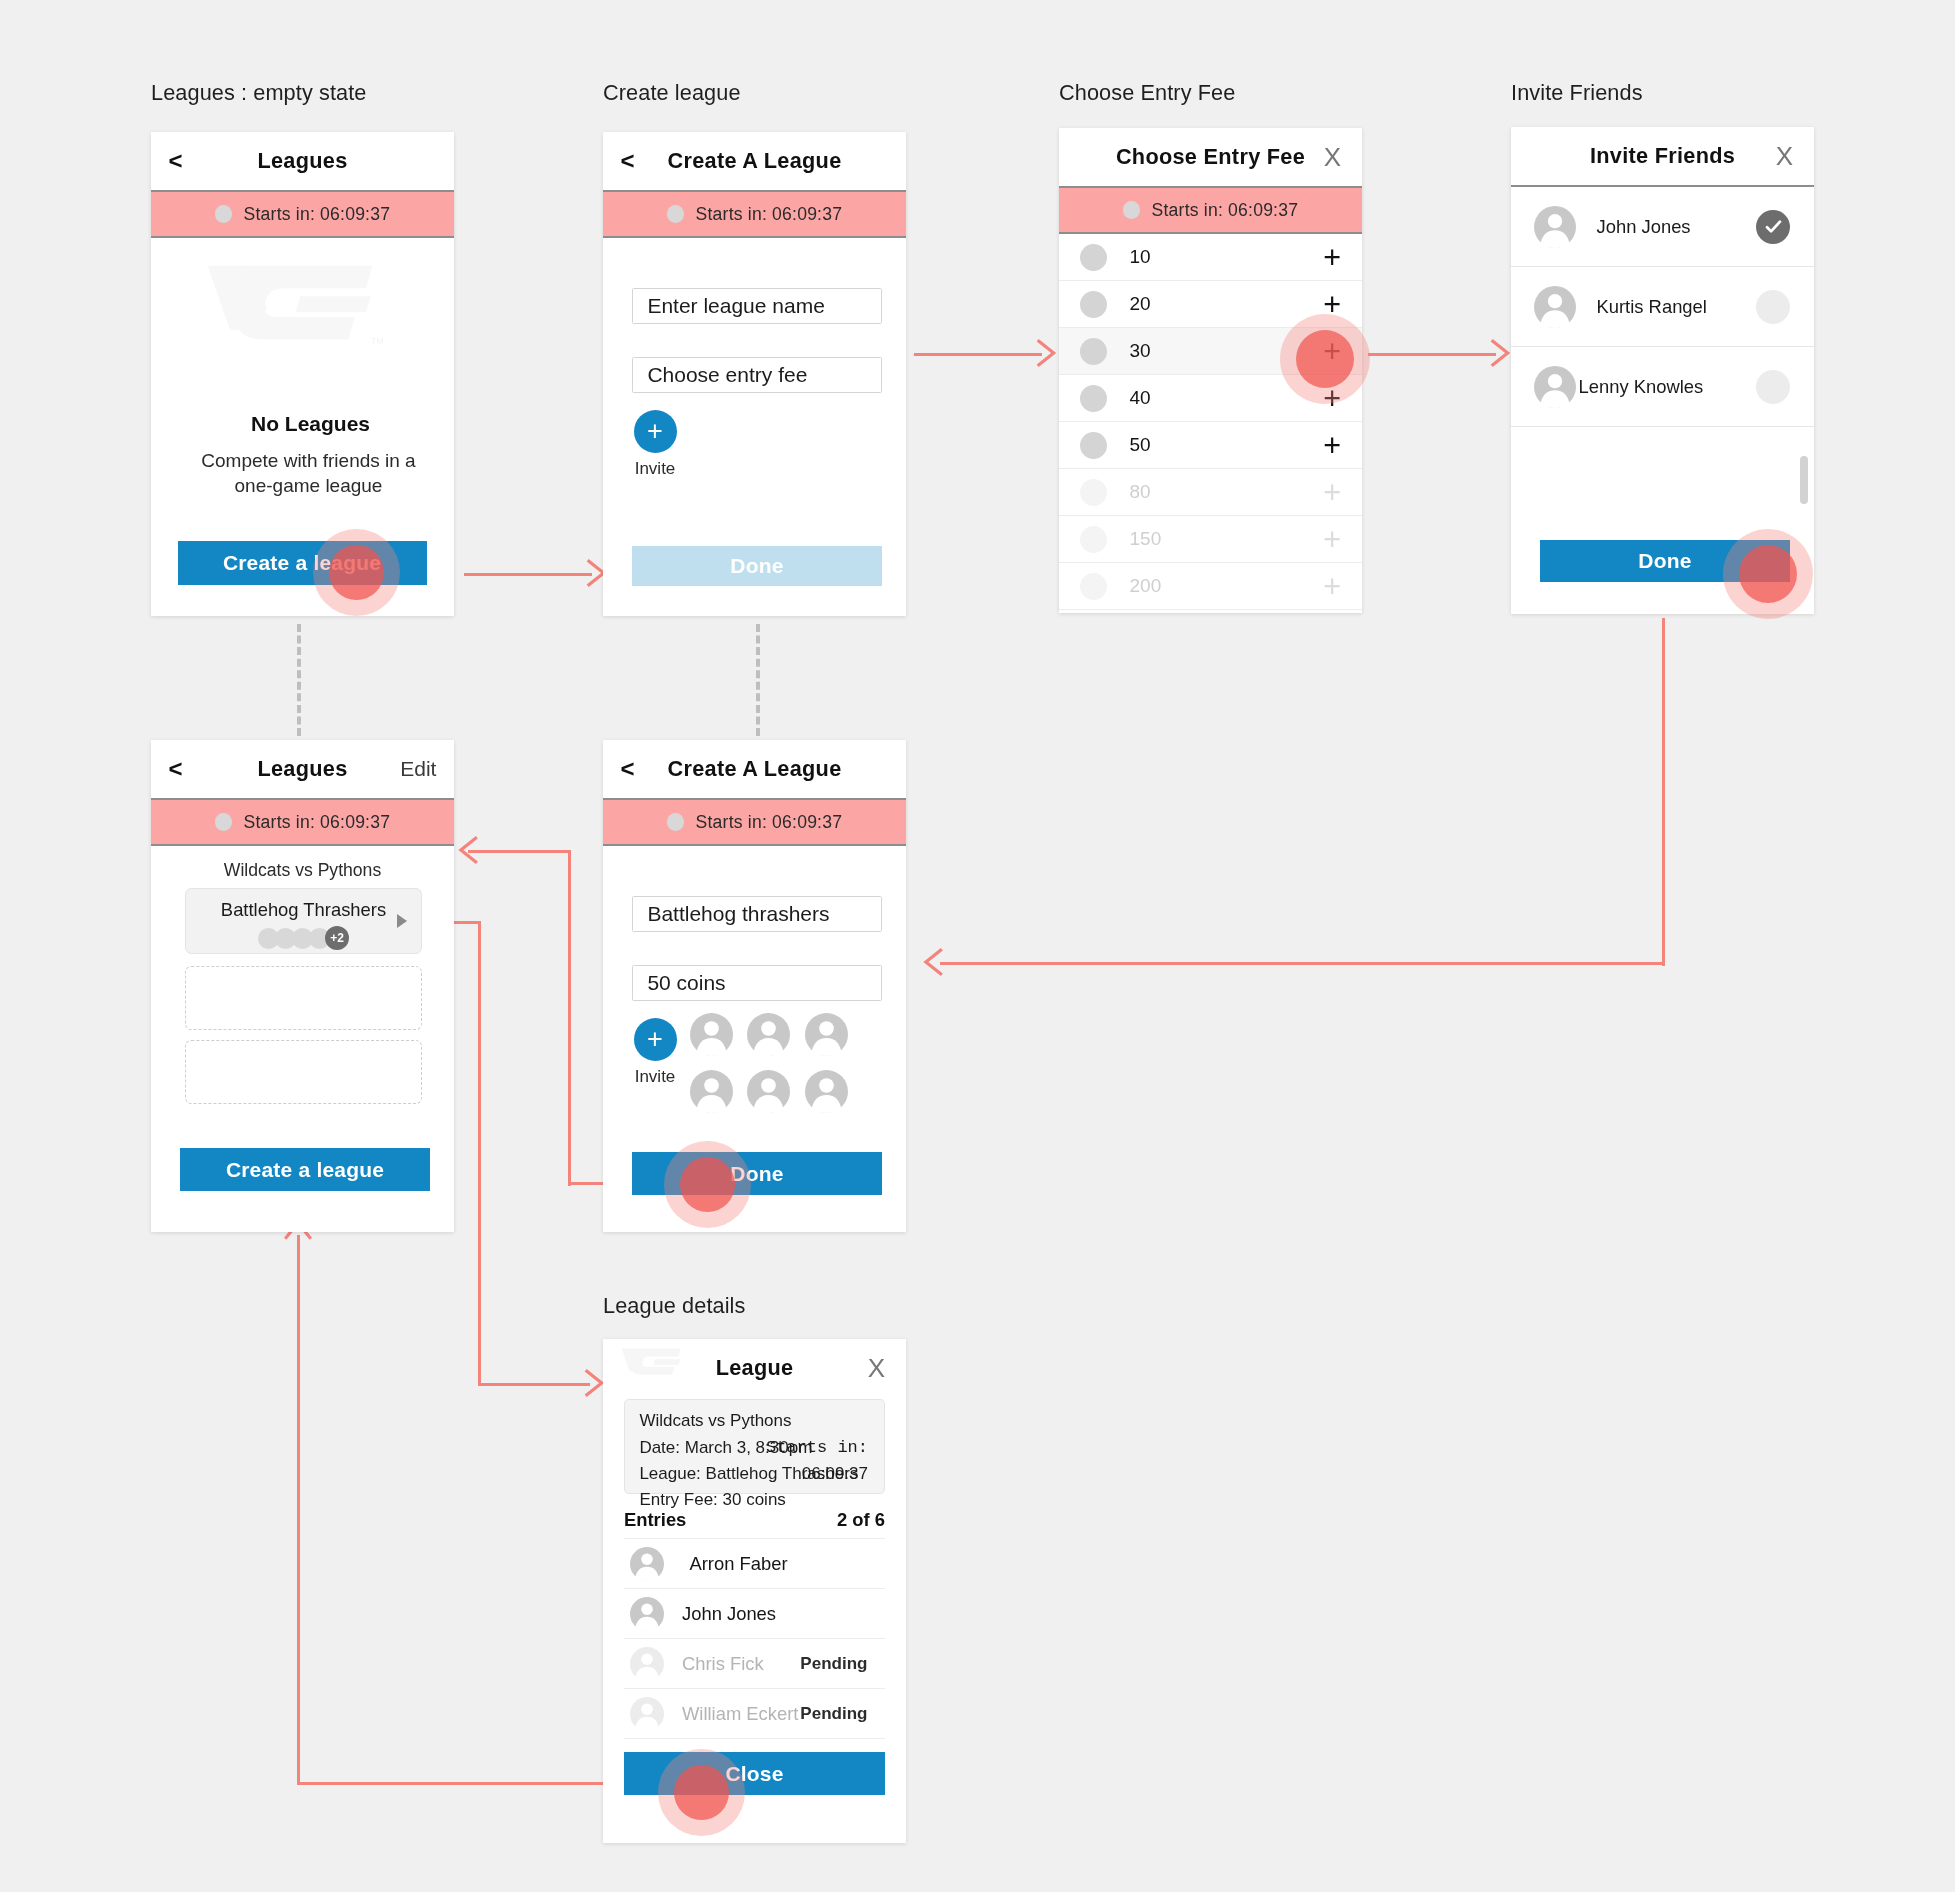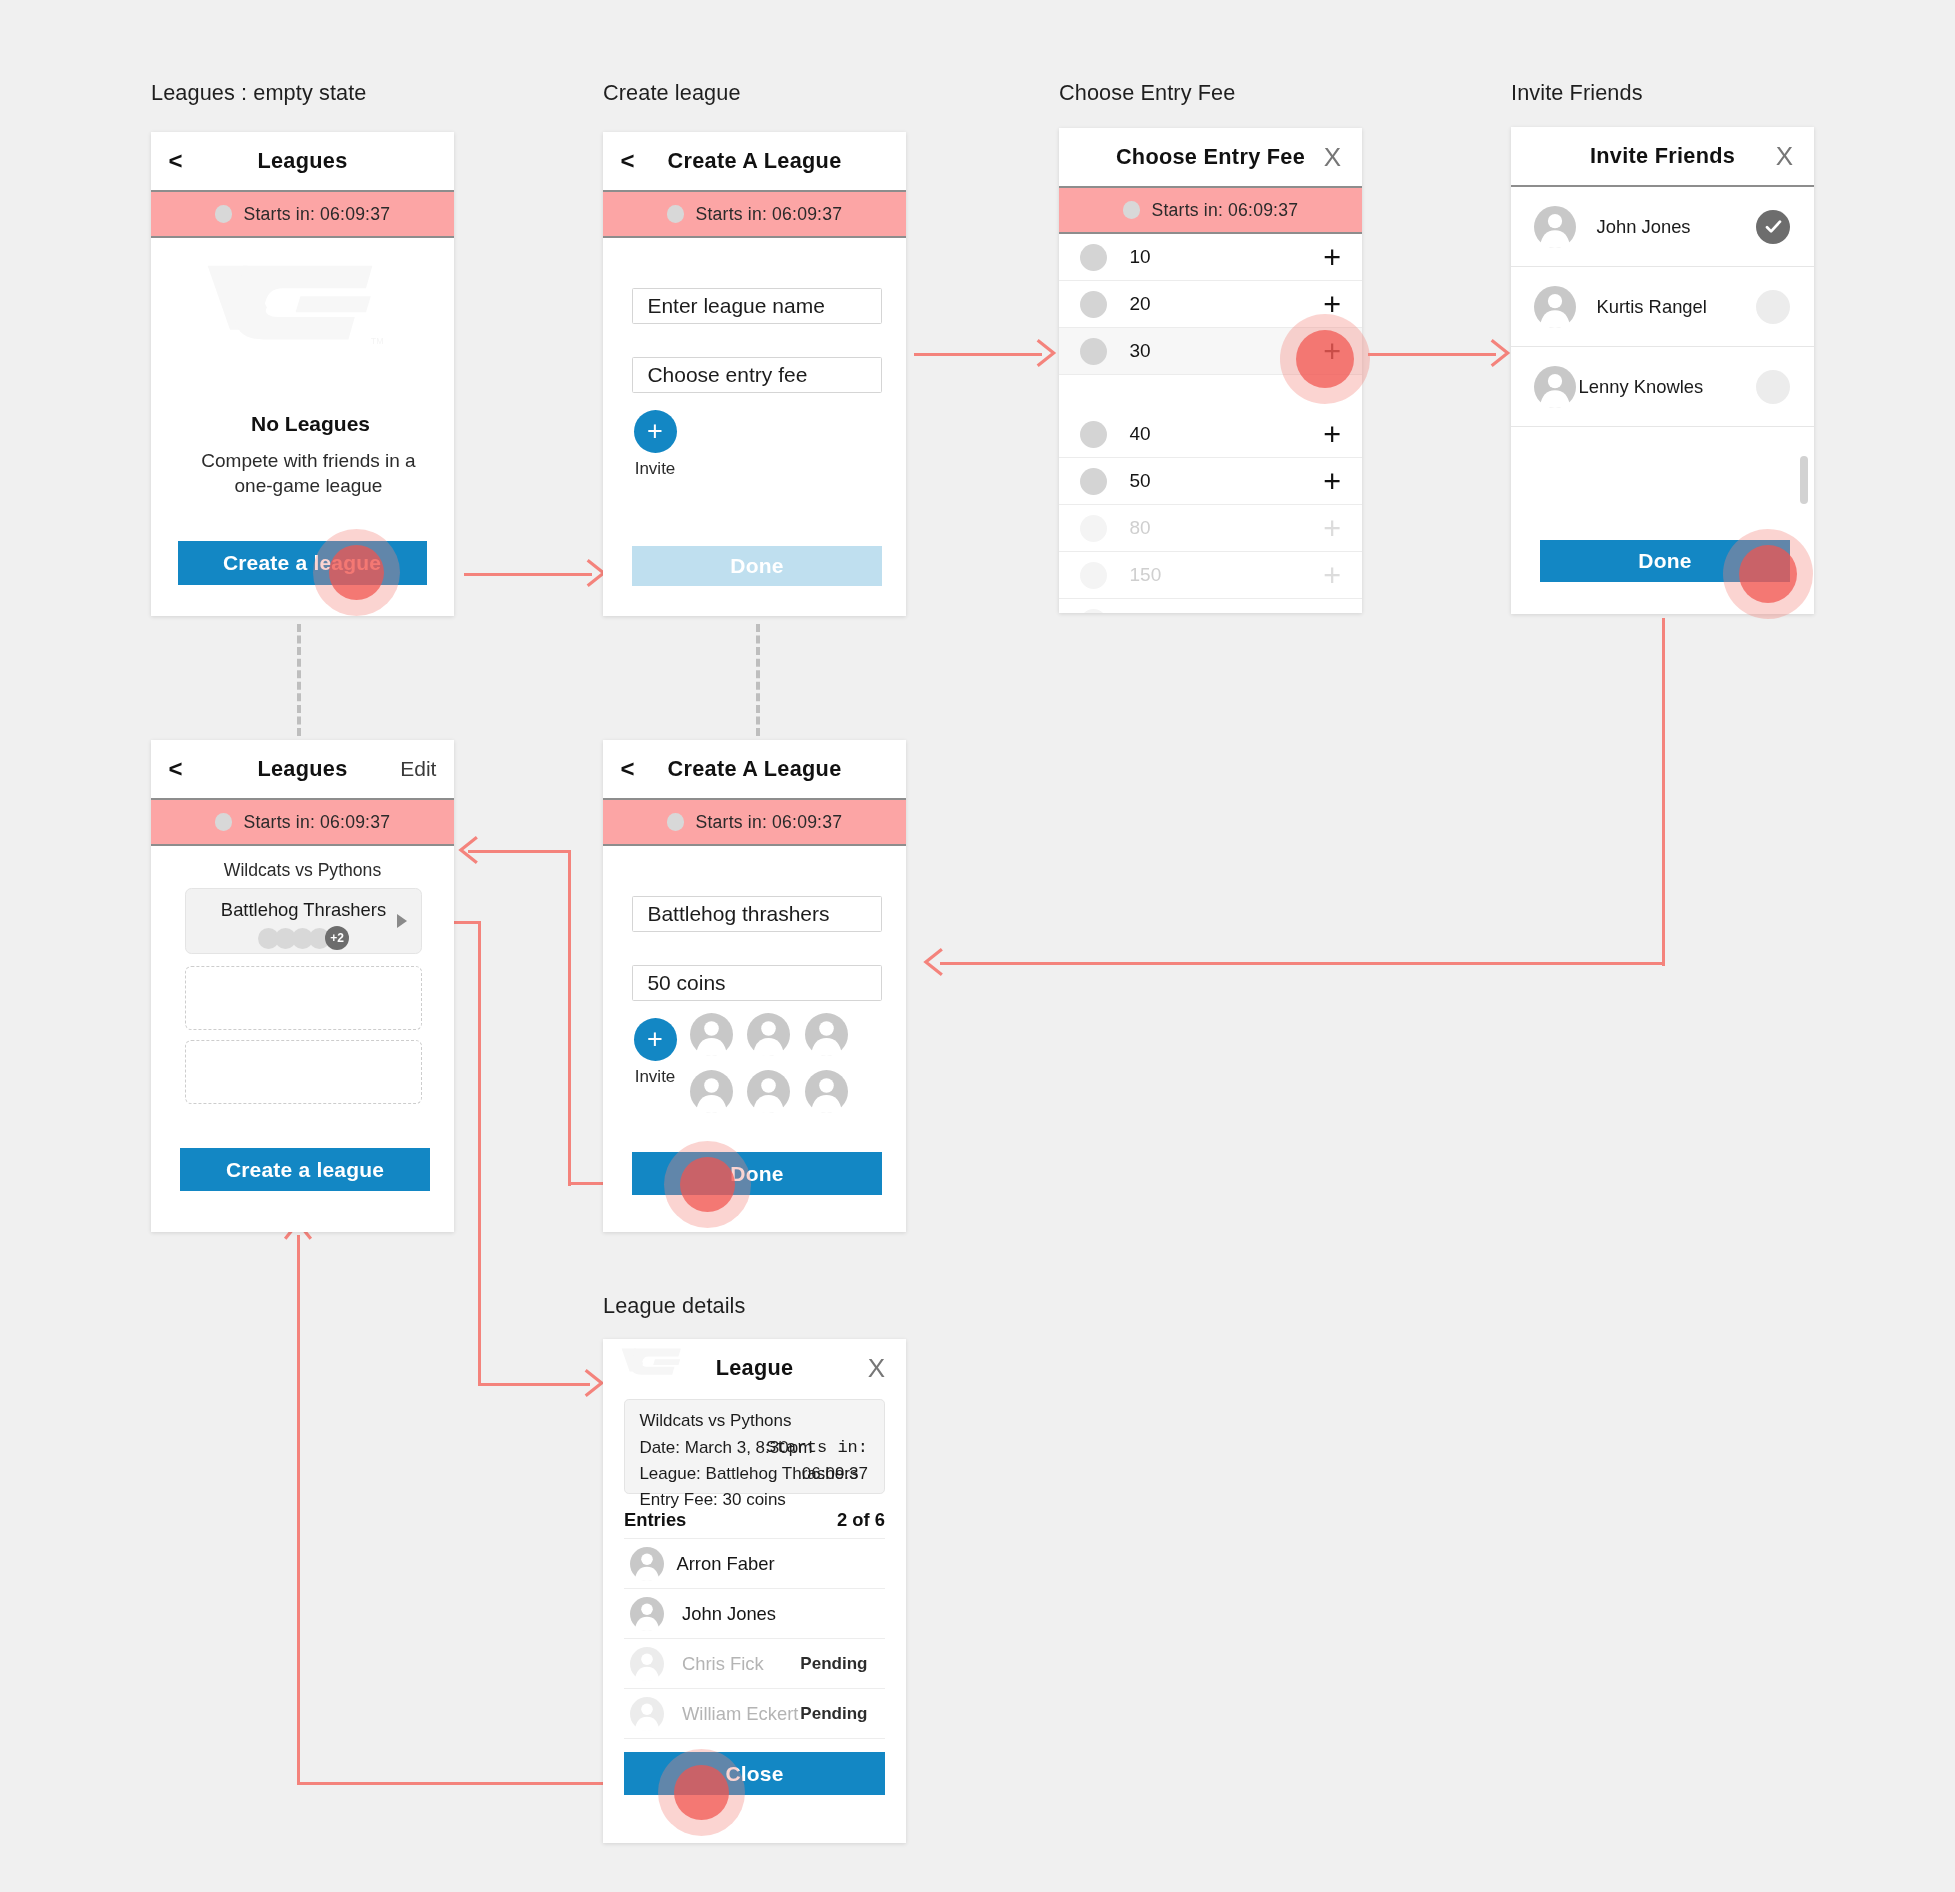--- a/index.html
+++ b/index.html
@@ -306,21 +306,21 @@
       <div class="fee-row" style="height: 47px;">
         <span class="fee-dot"></span>
         <span class="fee-val">20</span>
         <span class="fee-plus">+</span>
       </div>
       <div class="fee-row sel" style="height: 47px;">
         <span class="fee-dot"></span>
         <span class="fee-val">30</span>
         <span class="fee-plus">+</span>
       </div>
-      <div class="fee-row" style="height: 47px; margin-top: 36px;">
+      <div class="fee-row" style="height: 47px;">
         <span class="fee-dot"></span>
         <span class="fee-val">40</span>
         <span class="fee-plus">+</span>
       </div>
       <div class="fee-row" style="height: 47px;">
         <span class="fee-dot"></span>
         <span class="fee-val">50</span>
         <span class="fee-plus">+</span>
       </div>
       <div class="fee-row fade" style="height: 47px;">
@@ -537,21 +537,21 @@
         <div class="ent-row" style="height: 50px;">
           <span style="margin-left:6.4px;display:flex;">
             <span class="av" style="width:34px;height:34px;">
               <svg width="34" height="34" viewBox="0 0 100 100">
                 <circle cx="50" cy="50" r="50" fill="#c8c8c8"></circle>
                 <circle cx="50" cy="36" r="17" fill="#fff"></circle>
                 <path d="M50 58 Q80 58 86 96 Q70 100 50 100 Q30 100 14 96 Q20 58 50 58 Z" fill="#fff"></path>
               </svg>
             </span>
           </span>
-          <span class="ent-name" style="margin-left:12px;">Arron Faber</span>
+          <span class="ent-name" style="margin-left:25px;">Arron Faber</span>
         </div>
         <div class="ent-row" style="height: 50px;">
           <span style="margin-left:6.4px;display:flex;">
             <span class="av" style="width:34px;height:34px;">
               <svg width="34" height="34" viewBox="0 0 100 100">
                 <circle cx="50" cy="50" r="50" fill="#c8c8c8"></circle>
                 <circle cx="50" cy="36" r="17" fill="#fff"></circle>
                 <path d="M50 58 Q80 58 86 96 Q70 100 50 100 Q30 100 14 96 Q20 58 50 58 Z" fill="#fff"></path>
               </svg>
             </span>

